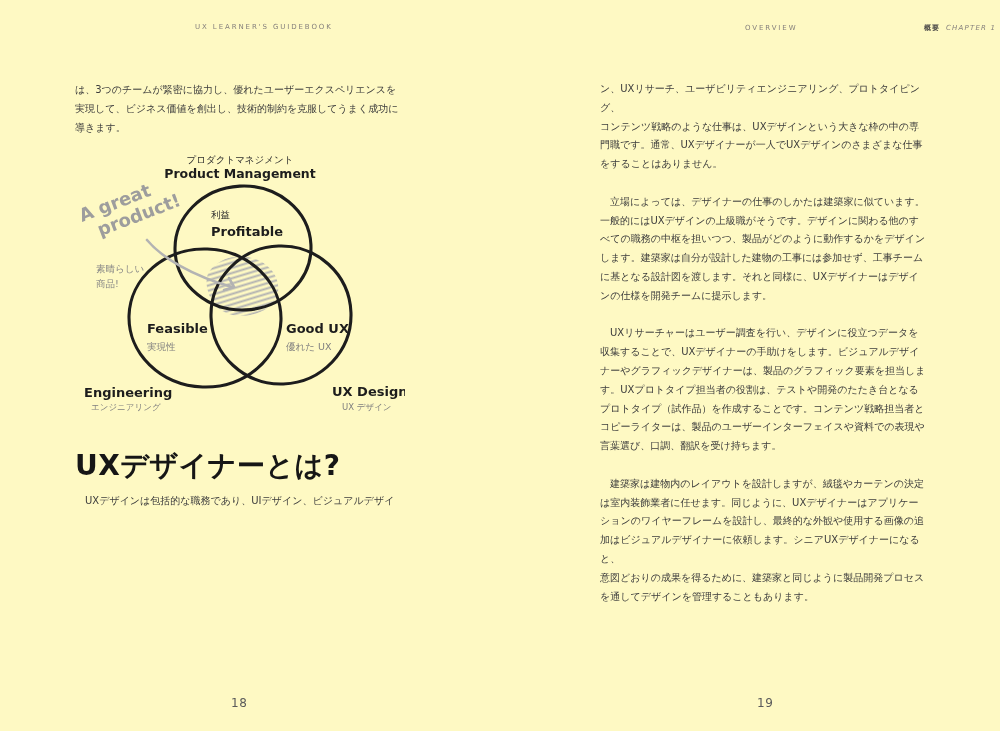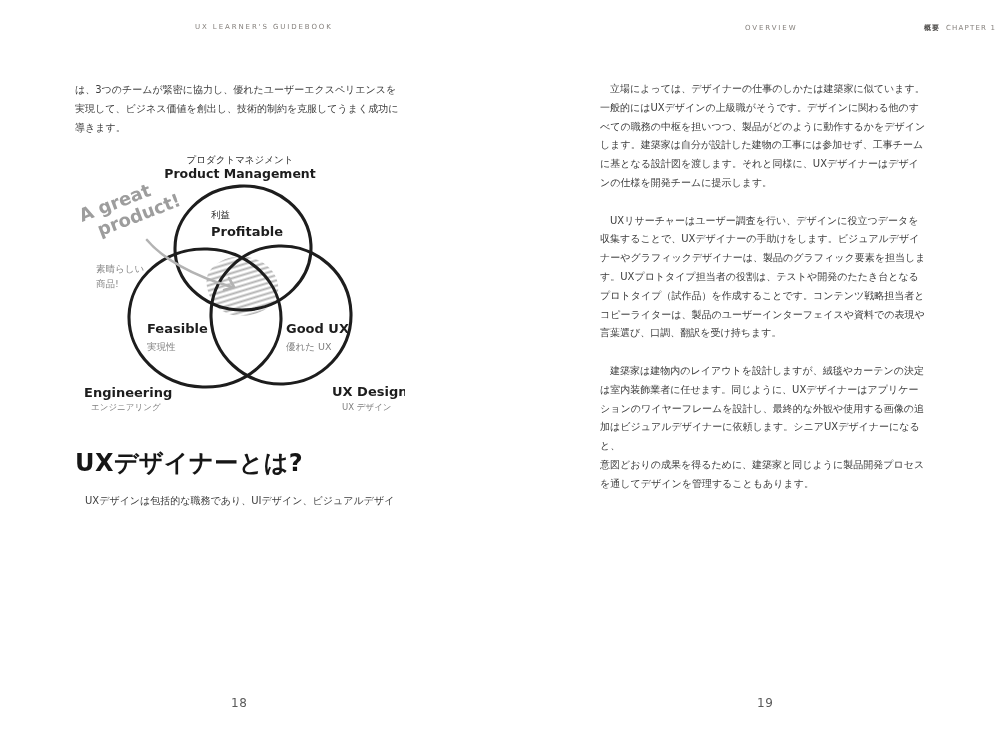--- a/index.html
+++ b/index.html
@@ -1,33 +1,33 @@
 <!DOCTYPE html>
 <html><head>
 <meta charset="utf-8">
 <style>
   html,body { margin:0; padding:0; background:#e8e8e8; }
   .spread {
     position:relative; width:1000px; height:731px;
-    background:#ffffff; overflow:hidden;
+    background:#fef9c3; overflow:hidden;
     font-family:"DejaVu Sans", sans-serif;
     color:#3c3c3c;
   }
   .runhead {
     position:absolute; font-size:7px; letter-spacing:1.9px;
     color:#85807c; white-space:nowrap;
   }
   .chapter-head { position:absolute; font-size:7px; white-space:nowrap; }
   .chapter-head .ja { color:#4c4a48; font-weight:bold; letter-spacing:1px; margin-right:6px; }
-  .chapter-head .en { color:#85807c; letter-spacing:1.2px; }
+  .chapter-head .en { color:#85807c; letter-spacing:1.2px;font-style:italic; }
   .body-text { position:absolute; width:340px; font-size:10px; line-height:18.8px; color:#3c3c3c; }
   .body-text p { margin:0 0 18.8px 0; white-space:pre-line; }
   .section-heading {
     position:absolute; left:75px; top:447px;
-    font-size:24px; font-weight:bold; color:#161616; letter-spacing:0.5px;
+    font-size:28px; font-weight:bold; color:#161616; letter-spacing:0.5px;
   }
   .pagenum { position:absolute; font-size:12px; color:#5a5a5a; letter-spacing:0.5px; }
   .venn { position:absolute; left:60px; top:140px; width:345px; height:285px; }
   svg text { font-family:"DejaVu Sans", sans-serif; }
   .hand-label { font-weight:bold; fill:#1d1d1d; }
   .ja-caption { fill:#2e2e2e; }
   .ja-caption-gray { fill:#7f7f7f; }
   .annot-en { font-weight:bold; fill:#9d9d9d; }
   .annot-ja { fill:#868686; }
 </style>
@@ -92,20 +92,24 @@
     </svg>
   </div>
 
   <div class="section-heading">UXデザイナーとは?</div>
 
   <div class="body-text" style="left:75px; top:492px;">
     <p>　UXデザインは包括的な職務であり、UIデザイン、ビジュアルデザイ</p>
   </div>
 
   <div class="body-text" style="left:600px; top:80px;">
+    <p>ン、UXリサーチ、ユーザビリティエンジニアリング、プロトタイピング、
+コンテンツ戦略のような仕事は、UXデザインという大きな枠の中の専
+門職です。通常、UXデザイナーが一人でUXデザインのさまざまな仕事
+をすることはありません。</p>
     <p>　立場によっては、デザイナーの仕事のしかたは建築家に似ています。
 一般的にはUXデザインの上級職がそうです。デザインに関わる他のす
 べての職務の中枢を担いつつ、製品がどのように動作するかをデザイン
 します。建築家は自分が設計した建物の工事には参加せず、工事チーム
 に基となる設計図を渡します。それと同様に、UXデザイナーはデザイ
 ンの仕様を開発チームに提示します。</p>
     <p>　UXリサーチャーはユーザー調査を行い、デザインに役立つデータを
 収集することで、UXデザイナーの手助けをします。ビジュアルデザイ
 ナーやグラフィックデザイナーは、製品のグラフィック要素を担当しま
 す。UXプロトタイプ担当者の役割は、テストや開発のたたき台となる

